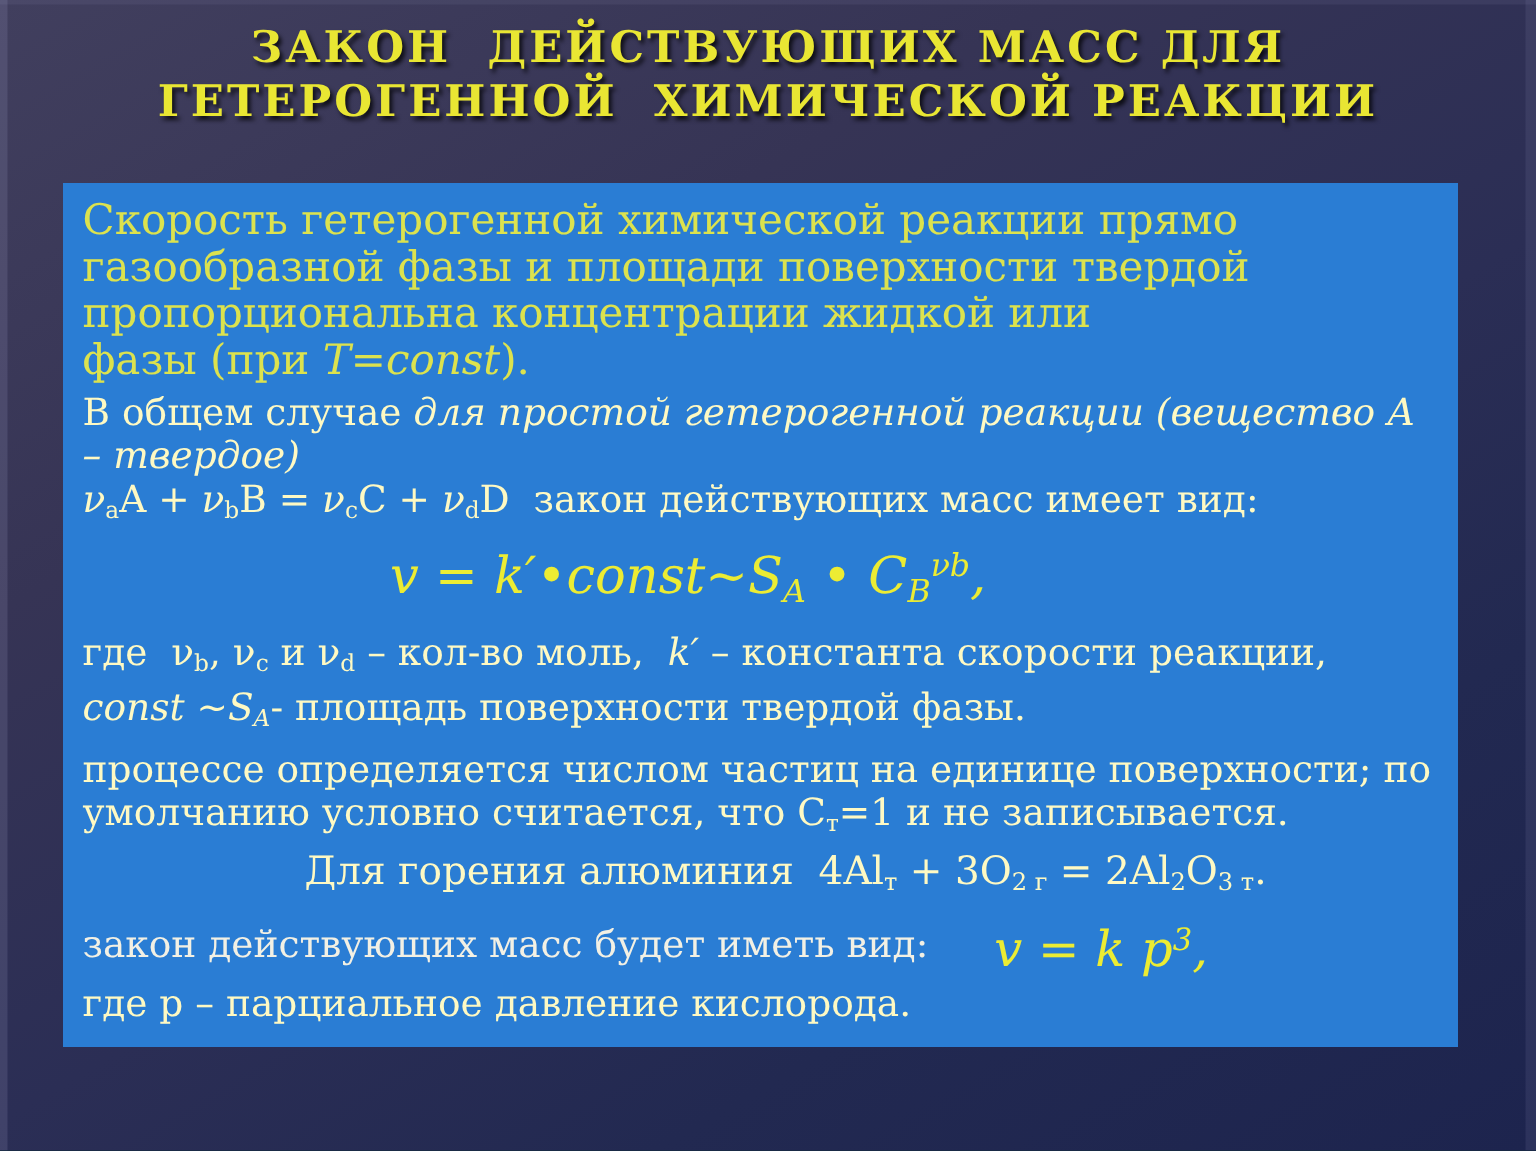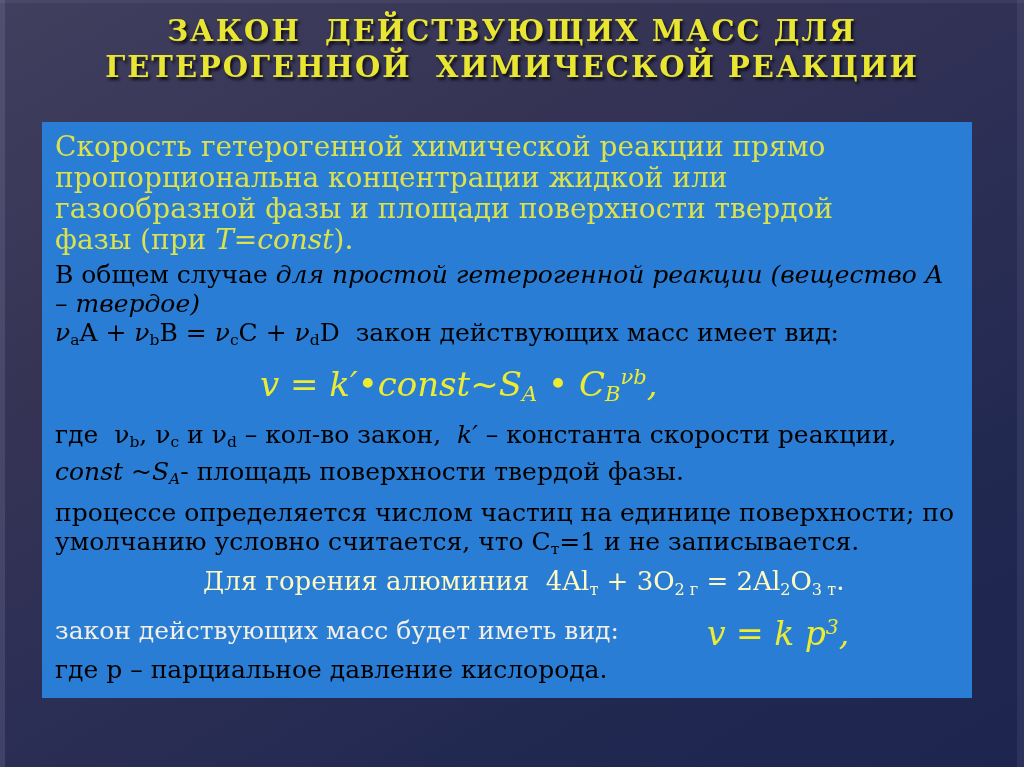--- a/index.html
+++ b/index.html
@@ -38,21 +38,21 @@
     background: #2a7dd4;
     padding: 9px 13px 0 13px;
   }
   .p1-line {
     color: #dce24e;
     font-size: 28px;
     line-height: 31px;
     white-space: pre-wrap;
   }
   .body-line {
-    color: #000000;
+    color: #fef9c3;
     font-size: 25px;
     line-height: 29px;
     white-space: pre-wrap;
   }
   .gen-first { margin-top: 5px; }
   .formula-main {
     color: #ecec33;
     font-size: 34px;
     line-height: 40px;
     font-style: italic;
@@ -76,21 +76,21 @@
   .conclusion-label {
     color: #f2f0e4;
     font-size: 25px;
     line-height: 36px;
   }
   .formula-small {
     color: #ecec33;
     font-size: 33px;
     line-height: 36px;
     font-style: italic;
-    margin-left: 88px;
+    margin-left: 44px;
     white-space: pre-wrap;
   }
   .tail-line { margin-top: 2px; }
   .i { font-style: italic; }
   .sub { font-size: 0.62em; vertical-align: -0.28em; }
   .sup { font-size: 0.62em; vertical-align: 0.55em; }
   .i.sub, .i.sup { font-style: italic; }
 </style>
 </head>
 <body>
@@ -98,30 +98,30 @@
 <div class="slide">
 
   <div class="title-block">
     <div class="title-line">ЗАКОН  ДЕЙСТВУЮЩИХ МАСС ДЛЯ</div>
     <div class="title-line">ГЕТЕРОГЕННОЙ  ХИМИЧЕСКОЙ РЕАКЦИИ</div>
   </div>
 
   <div class="panel">
 
     <div class="p1-line"><span>Скорость гетерогенной химической реакции прямо</span></div>
+    <div class="p1-line"><span>газообразной фазы и площади поверхности твердой</span></div>
     <div class="p1-line"><span>пропорциональна концентрации жидкой или</span></div>
-    <div class="p1-line"><span>газообразной фазы и площади поверхности твердой</span></div>
     <div class="p1-line"><span>фазы (при </span><span class="i">T=const</span><span>).</span></div>
 
     <div class="body-line gen-first"><span>В общем случае </span><span class="i">для простой гетерогенной реакции (вещество А – твердое)</span></div>
     <div class="body-line"><span class="i">ν</span><span class="sub">a</span><span>A + </span><span class="i">ν</span><span class="sub">b</span><span>B = </span><span class="i">ν</span><span class="sub">c</span><span>C + </span><span class="i">ν</span><span class="sub">d</span><span>D  закон действующих масс имеет вид:</span></div>
 
     <div class="formula-main"><span>v = k′•const~S</span><span class="sub">A</span><span> • C</span><span class="sub">B</span><span class="sup">νb</span><span>,</span></div>
 
-    <div class="body-line"><span>где  ν</span><span class="sub">b</span><span>, ν</span><span class="sub">c</span><span> и ν</span><span class="sub">d</span><span> – кол-во закон,  </span><span class="i">k′</span><span> – константа скорости реакции,</span></div>
+    <div class="body-line"><span>где  ν</span><span class="sub">b</span><span>, ν</span><span class="sub">c</span><span> и ν</span><span class="sub">d</span><span> – кол-во моль,  </span><span class="i">k′</span><span> – константа скорости реакции,</span></div>
     <div class="body-line"><span class="i">const</span><span> ~</span><span class="i">S</span><span class="i sub">A</span><span>- площадь поверхности твердой фазы.</span></div>
 
     <div class="here-block">
       <div class="body-line"><span>процессе определяется числом частиц на единице поверхности; по</span></div>
       <div class="body-line"><span>умолчанию условно считается, что С</span><span class="sub">т</span><span>=1 и не записывается.</span></div>
     </div>
 
     <div class="aluminum-line"><span>Для горения алюминия  4Al</span><span class="sub">т</span><span> + 3O</span><span class="sub">2 г</span><span> = 2Al</span><span class="sub">2</span><span>O</span><span class="sub">3 т</span><span>.</span></div>
 
     <div class="conclusion-row">

